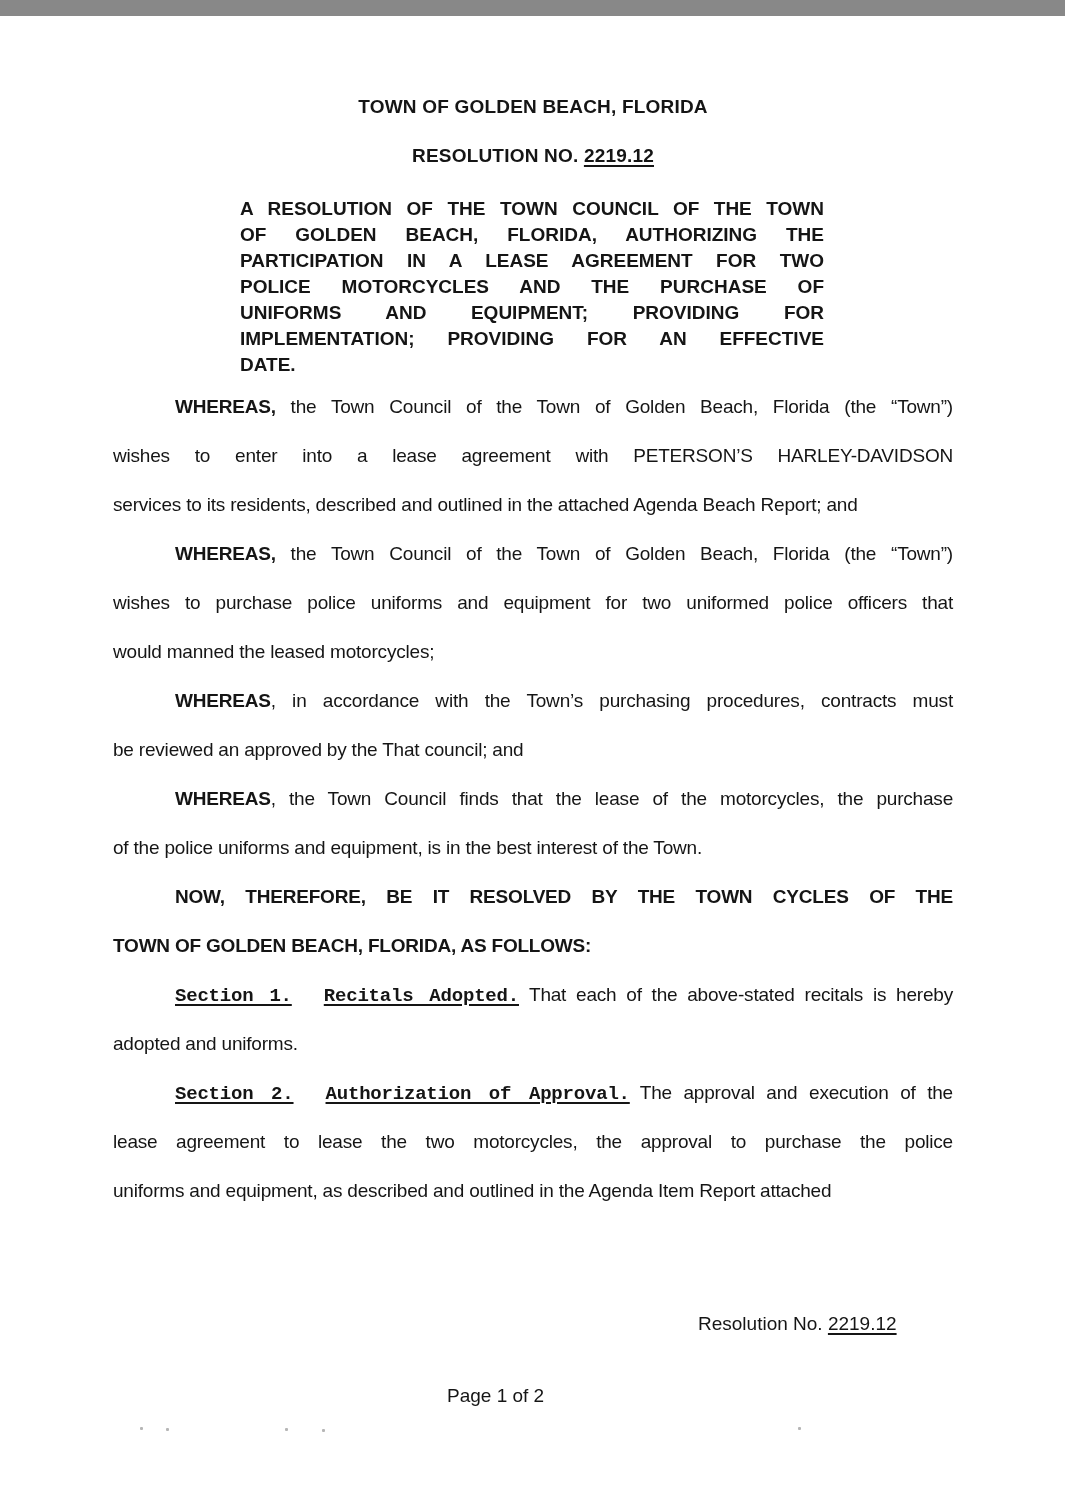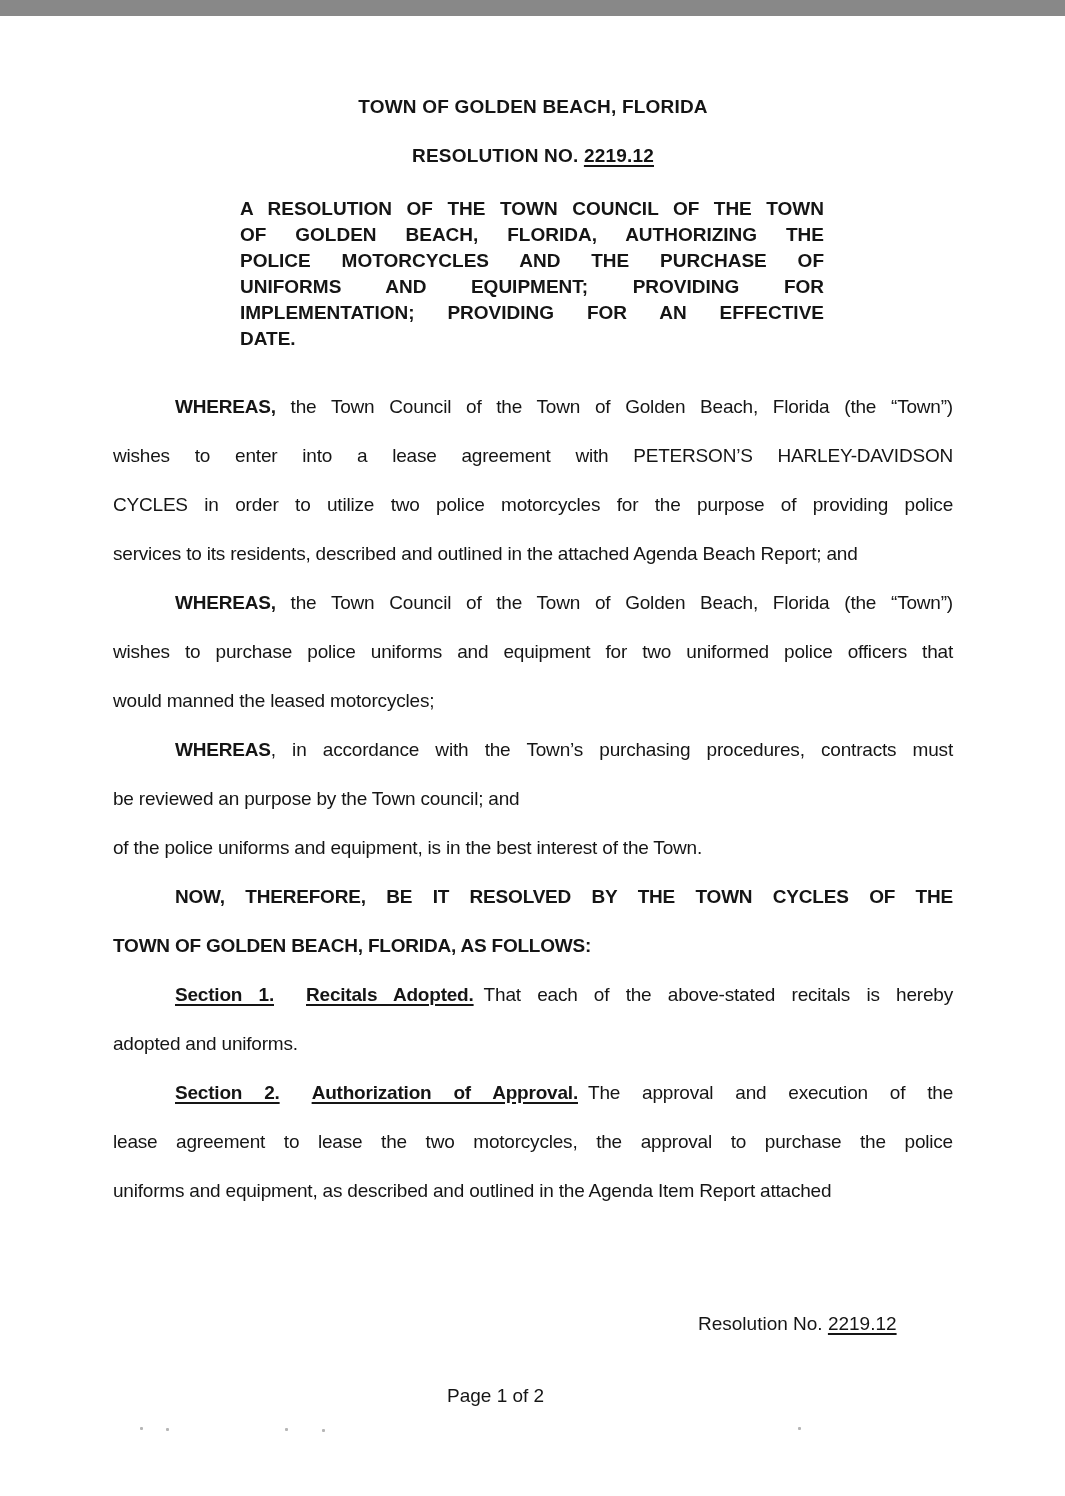--- a/index.html
+++ b/index.html
@@ -39,20 +39,21 @@
   .j  { text-align:justify; text-align-last:justify; }
   .l  { text-align:left; text-align-last:left; }
   .ind { text-indent:62px; }
   .caption .bl { height:26px; }
   b.lead { font-weight:bold; }
   .sec {
     font-weight:bold;
     text-decoration:underline;
     text-decoration-thickness:2px;
     text-underline-offset:3px;
+    font-family:Liberation Mono, monospace;
   }
   .tabgap { display:inline-block; width:32px; }
   .gap2   { display:inline-block; width:10px; }
   
   .footer-item { font-size:19px; line-height:24px; white-space:nowrap; }
   
   .speck {
     position:absolute; width:3px; height:3px;
     background:#8f8f8f; opacity:0.65; border-radius:1px;
   }
@@ -62,47 +63,48 @@
 
 <div class="page">
 
   <div class="abs hline" style="top:79px;">TOWN OF GOLDEN BEACH, FLORIDA</div>
 
   <div class="abs hline" style="top:128px;"><span>RESOLUTION NO. </span><span class="uline">2219.12</span></div>
 
   <div class="abs caption">
     <div class="bl j">A RESOLUTION OF THE TOWN COUNCIL OF THE TOWN</div>
     <div class="bl j">OF GOLDEN BEACH, FLORIDA, AUTHORIZING THE</div>
+    <div class="bl j">PARTICIPATION IN A LEASE AGREEMENT FOR TWO</div>
     <div class="bl j">POLICE MOTORCYCLES AND THE PURCHASE OF</div>
     <div class="bl j">UNIFORMS AND EQUIPMENT; PROVIDING FOR</div>
     <div class="bl j">IMPLEMENTATION; PROVIDING FOR AN EFFECTIVE</div>
     <div class="bl l">DATE.</div>
   </div>
 
   <div class="abs body">
 
     <div>
       <div class="bl j ind"><b class="lead">WHEREAS,</b><span> the Town Council of the Town of Golden Beach, Florida (the “Town”)</span></div>
       <div class="bl j">wishes to enter into a lease agreement with PETERSON’S HARLEY-DAVIDSON</div>
-      <div class="bl j">CYCLES in order to utilize two police motorcycles for the purpose of providing police</div>
       <div class="bl l">services to its residents, described and outlined in the attached Agenda Beach Report; and</div>
     </div>
 
     <div>
       <div class="bl j ind"><b class="lead">WHEREAS,</b><span> the Town Council of the Town of Golden Beach, Florida (the “Town”)</span></div>
       <div class="bl j">wishes to purchase police uniforms and equipment for two uniformed police officers that</div>
       <div class="bl l">would manned the leased motorcycles;</div>
     </div>
 
     <div>
       <div class="bl j ind"><b class="lead">WHEREAS</b><span>, in accordance with the Town’s purchasing procedures, contracts must</span></div>
-      <div class="bl l">be reviewed an purpose by the Town council; and</div>
+      <div class="bl l">be reviewed an approved by the That council; and</div>
     </div>
 
     <div>
+      <div class="bl j ind"><b class="lead">WHEREAS</b><span>, the Town Council finds that the lease of the motorcycles, the purchase</span></div>
       <div class="bl l">of the police uniforms and equipment, is in the best interest of the Town.</div>
     </div>
 
     <div style="font-weight:bold;">
       <div class="bl j ind">NOW, THEREFORE, BE IT RESOLVED BY THE TOWN CYCLES OF THE</div>
       <div class="bl l">TOWN OF GOLDEN BEACH, FLORIDA, AS FOLLOWS:</div>
     </div>
 
     <div>
       <div class="bl j ind"><span class="sec">Section 1.</span><span class="tabgap"></span><span class="sec">Recitals Adopted.</span><span class="gap2"></span><span>That each of the above-stated recitals is hereby</span></div>

